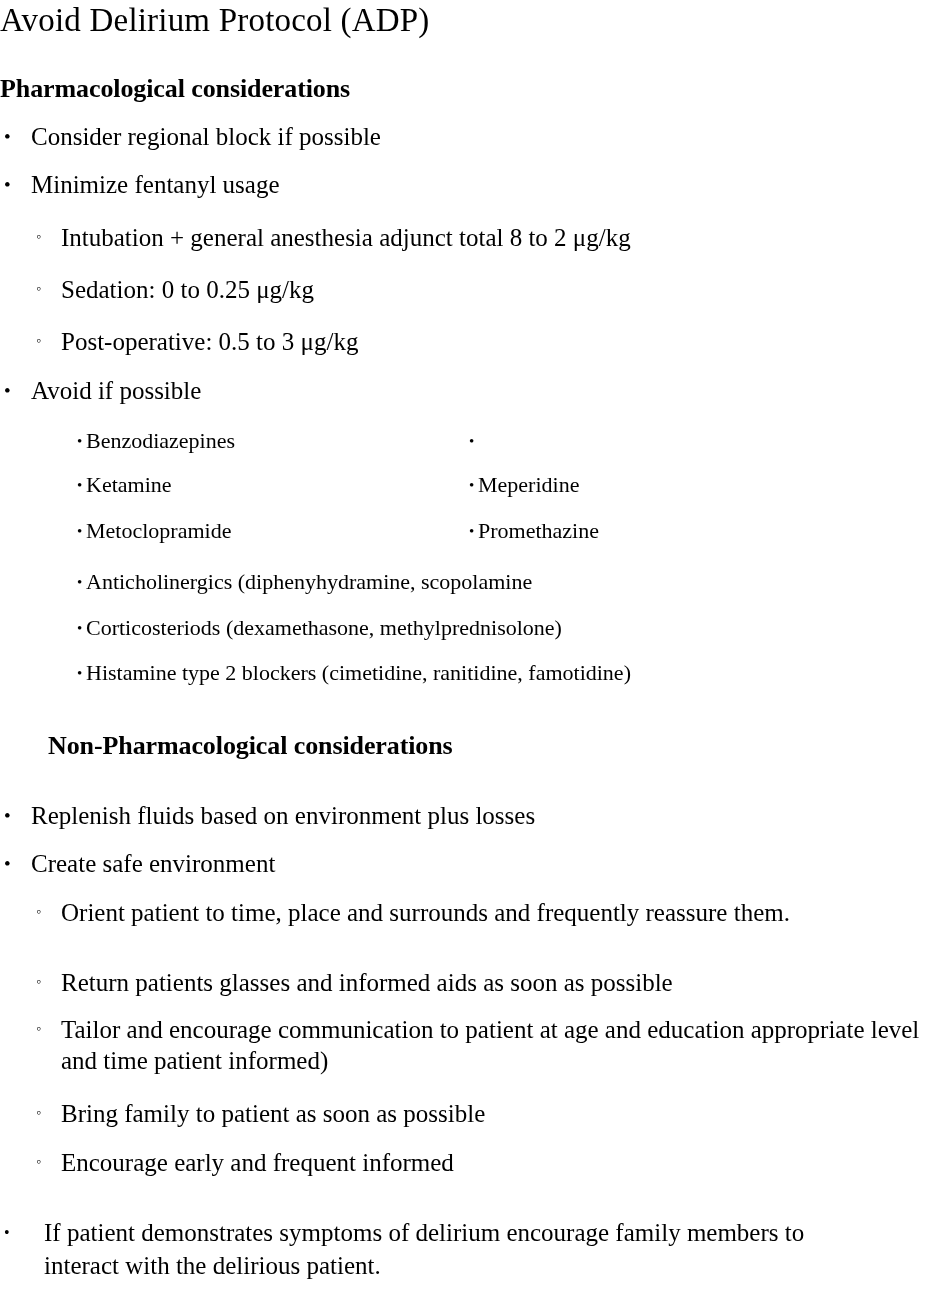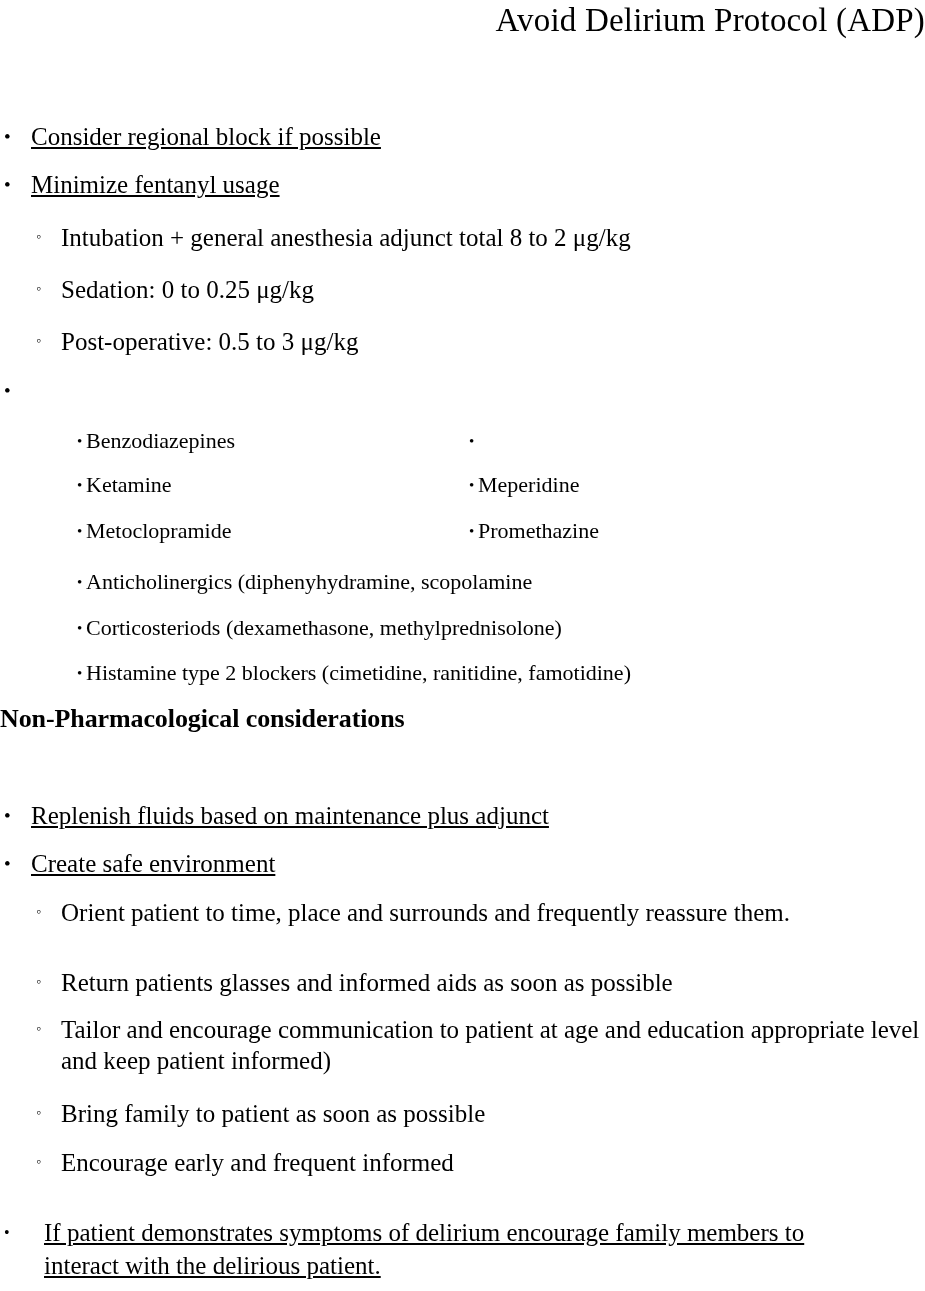--- a/index.html
+++ b/index.html
@@ -22,38 +22,38 @@
     height: 1291px;
     box-sizing: border-box;
   }
 
   
   .title {
     position: absolute;
     top: 0px;
     left: 0;
     width: 925px;
-    text-align: right;
+    text-align: left;
     font-size: 33px;
     line-height: 40px;
     font-weight: normal;
     letter-spacing: 0.2px;
   }
 
   
   .heading {
     position: absolute;
     left: 0px;
     font-size: 26px;
     line-height: 30px;
     font-weight: bold;
     letter-spacing: -0.1px;
   }
   #heading-pharm { top: 74px; }
-  #heading-nonpharm { top: 704px; }
+  #heading-nonpharm { top: 731px; padding-left: 48px; }
 
   
   .b {
     position: absolute;
     display: block;
   }
   .b .mk {
     position: absolute;
     left: 0;
     top: 0;
@@ -69,21 +69,20 @@
     left: 4px;
     font-size: 25px;
     line-height: 31px;
   }
   .lvl1 .mk {
     font-size: 19px;
     line-height: 31px;
   }
   .lvl1 .tx {
     margin-left: 27px;
-    text-decoration: underline;
   }
 
   
   .lvl2 {
     left: 36px;
     font-size: 25px;
     line-height: 31px;
   }
   .lvl2 .mk {
     font-size: 14px;
@@ -114,20 +113,21 @@
   .wrap-1 { width: 880px; }
   .wrap-2 { width: 870px; }
 </style>
 </head>
 <body>
 
 <div class="slide">
 
   <div class="title">Avoid Delirium Protocol (ADP)</div>
 
+  <div class="heading" id="heading-pharm">Pharmacological considerations</div>
 
   <div class="b lvl1" style="top:121px;">
     <span class="mk">•</span>
     <span class="tx">Consider regional block if possible</span>
   </div>
 
   <div class="b lvl1" style="top:169px;">
     <span class="mk">•</span>
     <span class="tx">Minimize fentanyl usage</span>
   </div>
@@ -142,20 +142,21 @@
     <span class="tx">Sedation: 0 to 0.25 μg/kg</span>
   </div>
 
   <div class="b lvl2" style="top:326px;">
     <span class="mk">◦</span>
     <span class="tx">Post-operative: 0.5 to 3 μg/kg</span>
   </div>
 
   <div class="b lvl1" style="top:375px;">
     <span class="mk">•</span>
+    <span class="tx">Avoid if possible</span>
   </div>
 
   <div class="b lvl3" style="top:427px;">
     <span class="mk">•</span>
     <span class="tx">Benzodiazepines</span>
   </div>
   <div class="b lvl3" style="top:471px;">
     <span class="mk">•</span>
     <span class="tx">Ketamine</span>
   </div>
@@ -186,41 +187,41 @@
   </div>
   <div class="b lvl3 wrap-2" style="top:659px;">
     <span class="mk">•</span>
     <span class="tx">Histamine type 2 blockers (cimetidine, ranitidine, famotidine)</span>
   </div>
 
   <div class="heading" id="heading-nonpharm">Non-Pharmacological considerations</div>
 
   <div class="b lvl1" style="top:800px;">
     <span class="mk">•</span>
-    <span class="tx">Replenish fluids based on maintenance plus adjunct</span>
+    <span class="tx">Replenish fluids based on environment plus losses</span>
   </div>
 
   <div class="b lvl1" style="top:848px;">
     <span class="mk">•</span>
     <span class="tx">Create safe environment</span>
   </div>
 
   <div class="b lvl2 wrap-2" style="top:897px; width:886px;">
     <span class="mk">◦</span>
     <span class="tx">Orient patient to time, place and surrounds and frequently reassure them.</span>
   </div>
 
   <div class="b lvl2" style="top:967px;">
     <span class="mk">◦</span>
     <span class="tx">Return patients glasses and informed aids as soon as possible</span>
   </div>
 
   <div class="b lvl2 wrap-2" style="top:1014px; width:886px;">
     <span class="mk">◦</span>
-    <span class="tx">Tailor and encourage communication to patient at age and education appropriate level and keep patient informed)</span>
+    <span class="tx">Tailor and encourage communication to patient at age and education appropriate level and time patient informed)</span>
   </div>
 
   <div class="b lvl2" style="top:1098px;">
     <span class="mk">◦</span>
     <span class="tx">Bring family to patient as soon as possible</span>
   </div>
 
   <div class="b lvl2" style="top:1147px;">
     <span class="mk">◦</span>
     <span class="tx">Encourage early and frequent informed</span>

